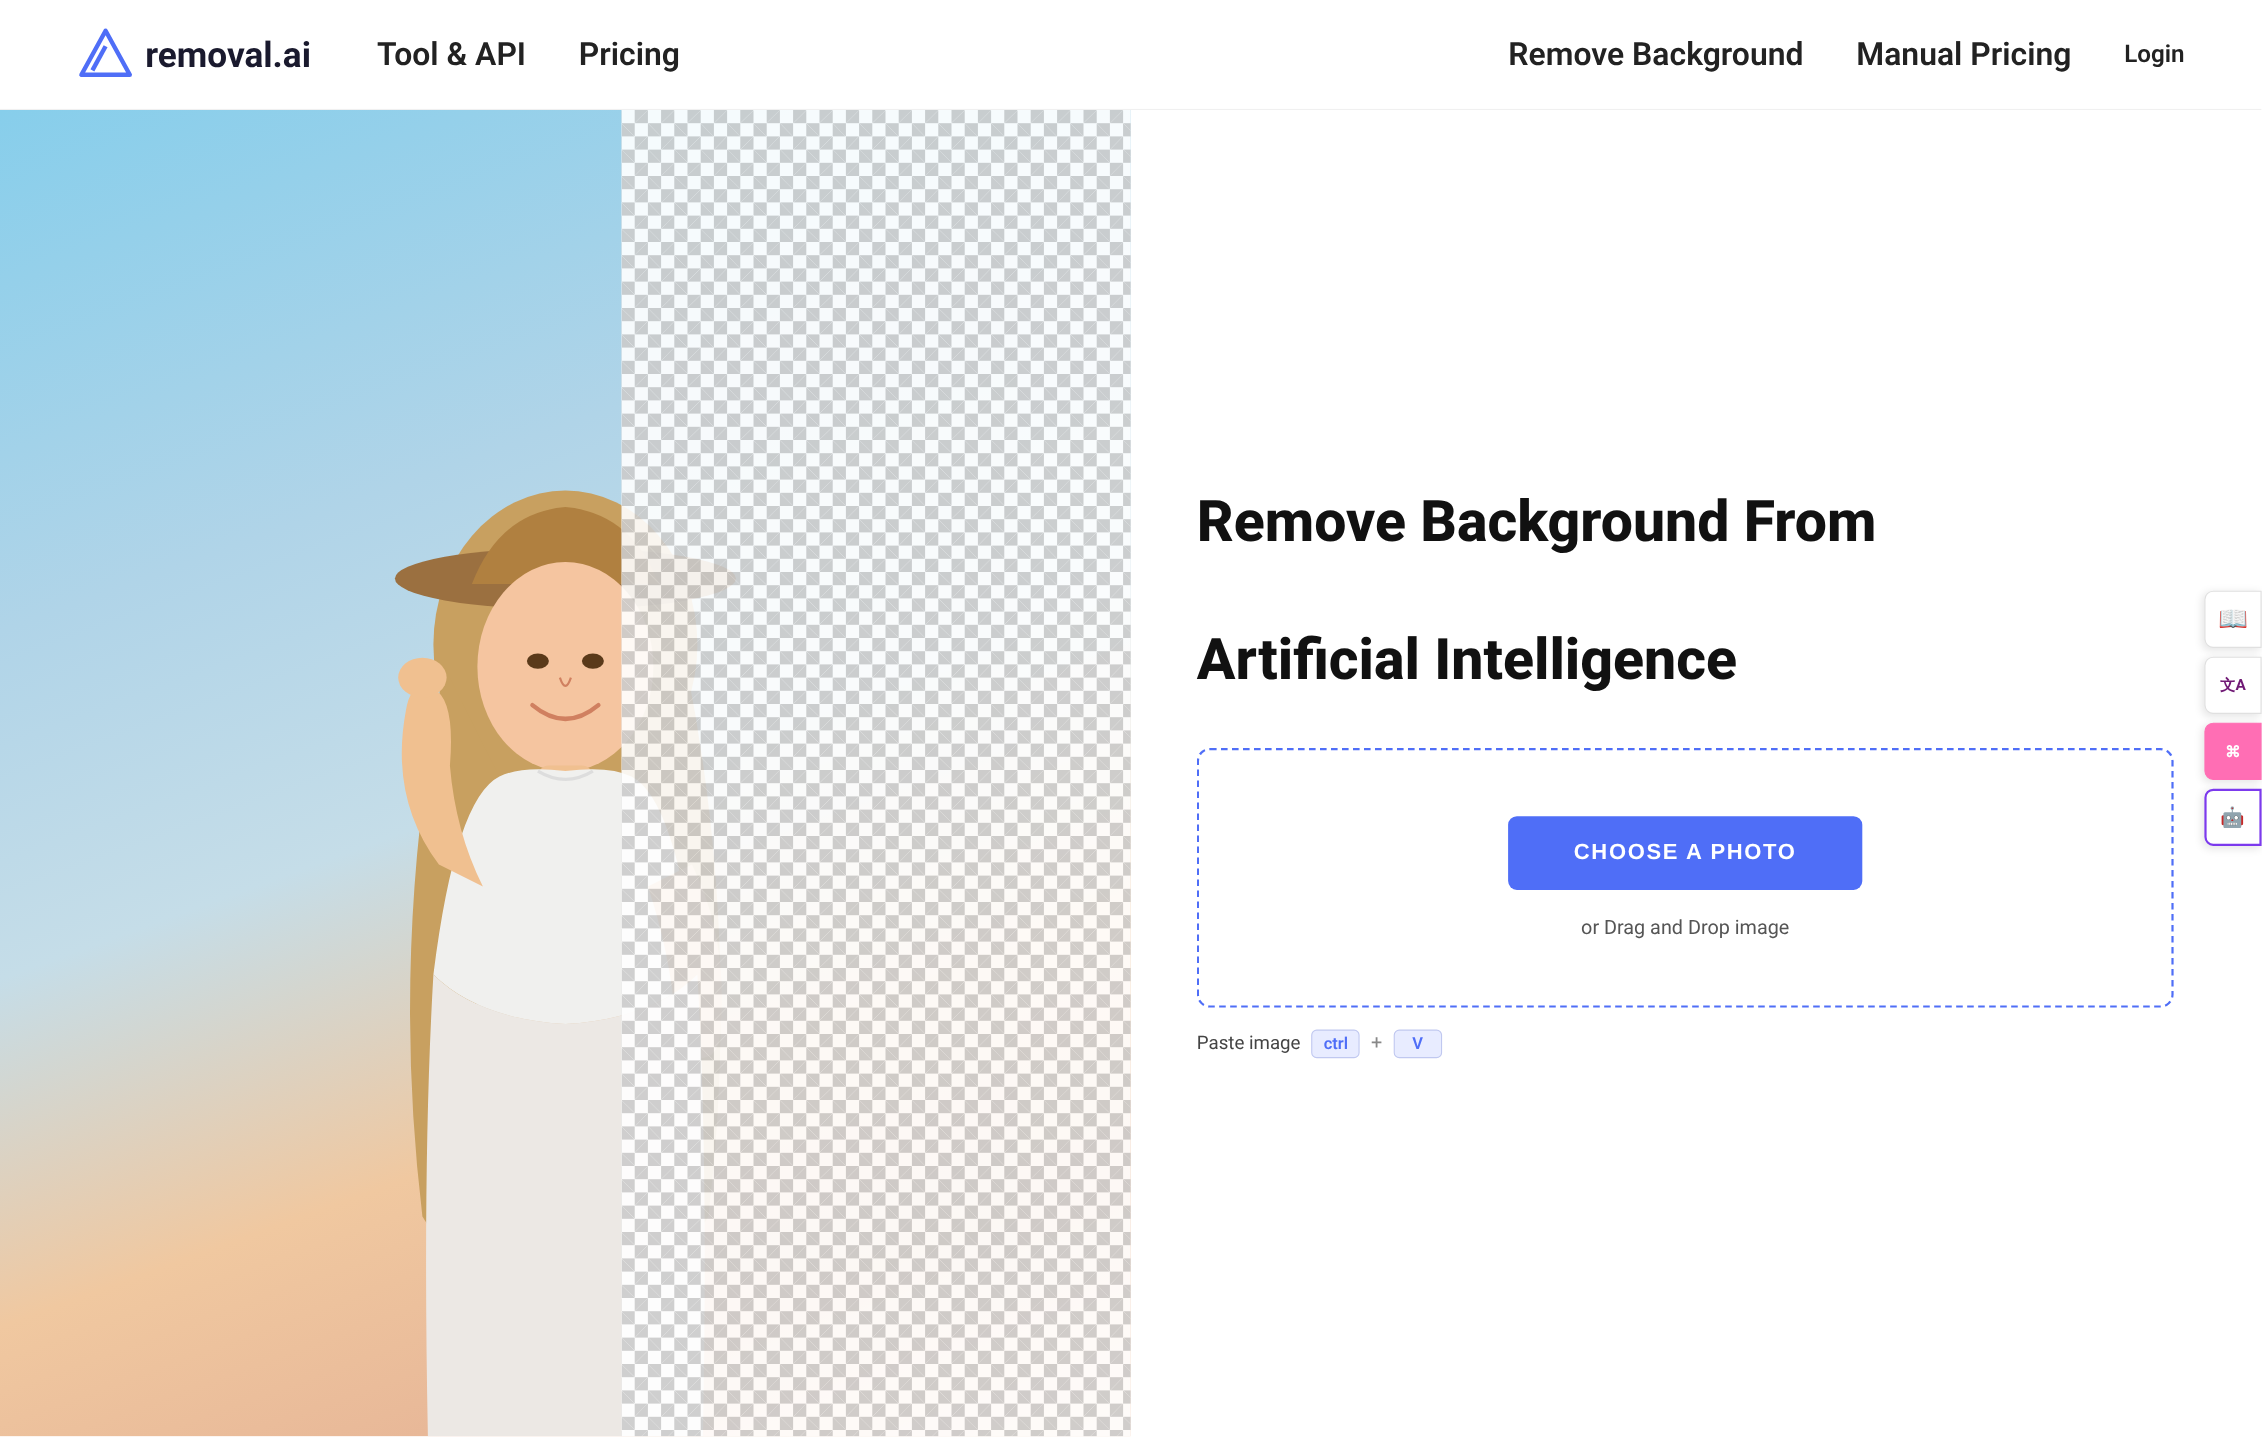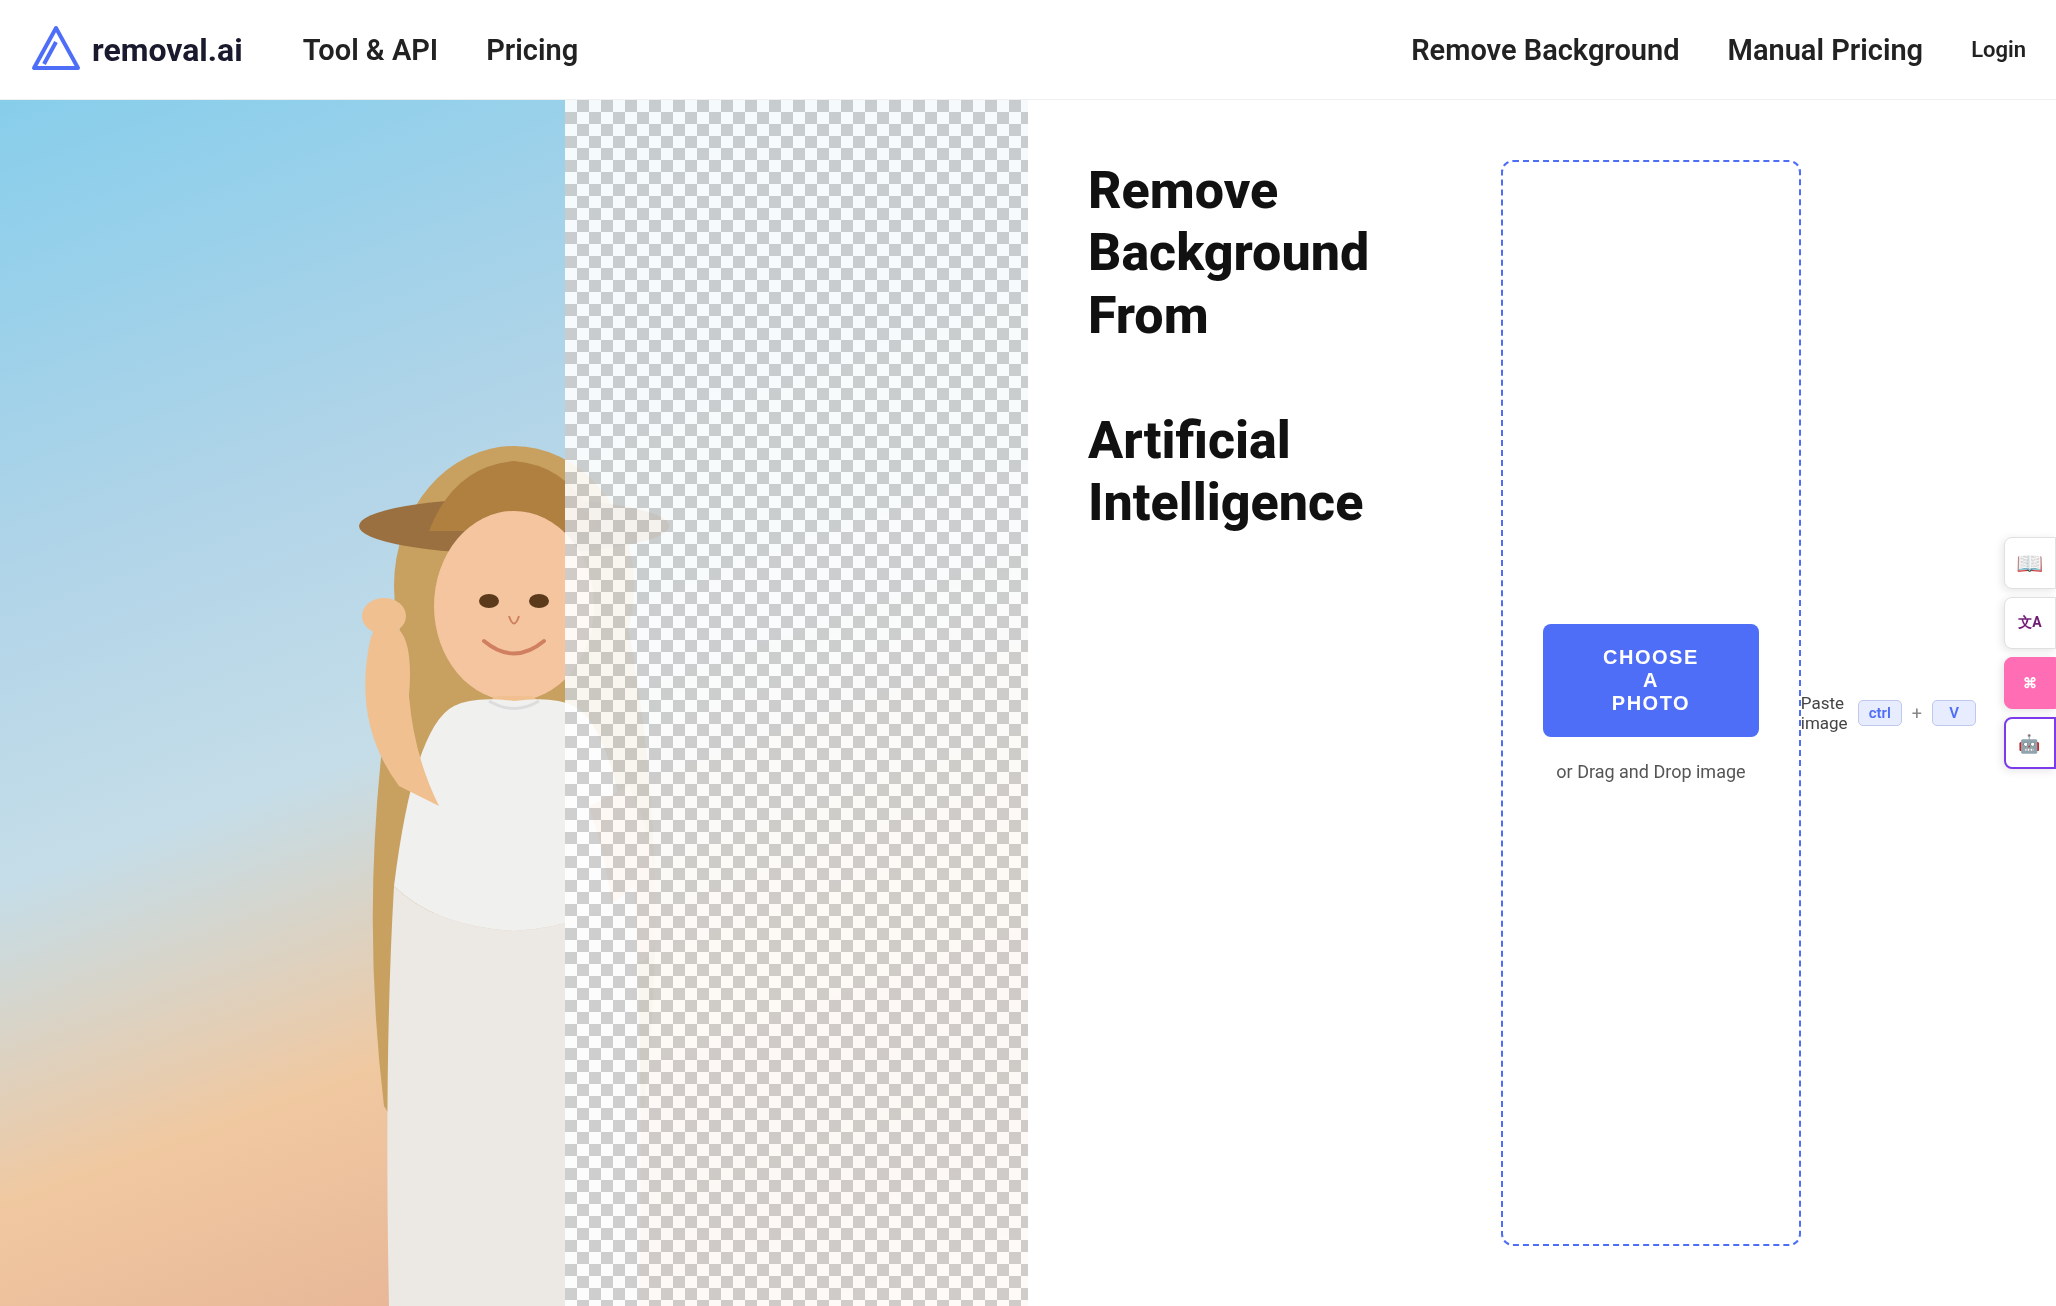--- a/index.html
+++ b/index.html
@@ -2,21 +2,21 @@
 <html><head>
   <meta charset="utf-8">
   <style>
     * { margin: 0; padding: 0; box-sizing: border-box; }
     body { font-family: -apple-system, BlinkMacSystemFont, 'Segoe UI', Roboto, sans-serif; background: #fff; overflow-x: hidden; }
 
     
     .navbar {
       display: flex;
       align-items: center;
-      padding: 0 30px;
+      padding: 0 70px;
       height: 100px;
       border-bottom: 1px solid #f0f0f0;
       background: #fff;
       position: relative;
       z-index: 10;
     }
     .navbar-logo {
       display: flex;
       align-items: center;
       gap: 10px;
@@ -101,21 +101,21 @@
       background-size: 24px 24px;
       background-position: 0 0, 0 12px, 12px -12px, -12px 0px;
       background-color: #fff;
       opacity: 0.9;
     }
 
     
     .hero-content {
       flex: 0 0 50%;
       display: flex;
-      flex-direction: row;
+      flex-direction: column;
       justify-content: center;
       padding: 60px 80px 60px 60px;
     }
     .hero-title {
       font-size: 52px;
       font-weight: 800;
       color: #111;
       line-height: 1.2;
       margin-bottom: 48px;
     }

